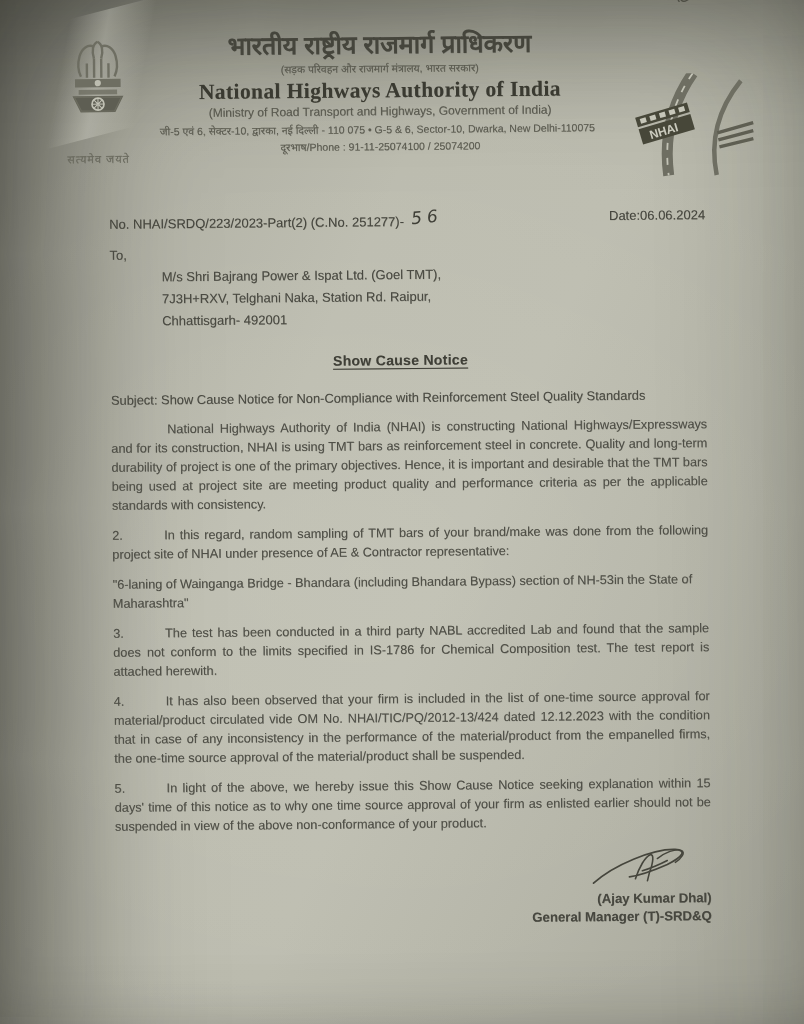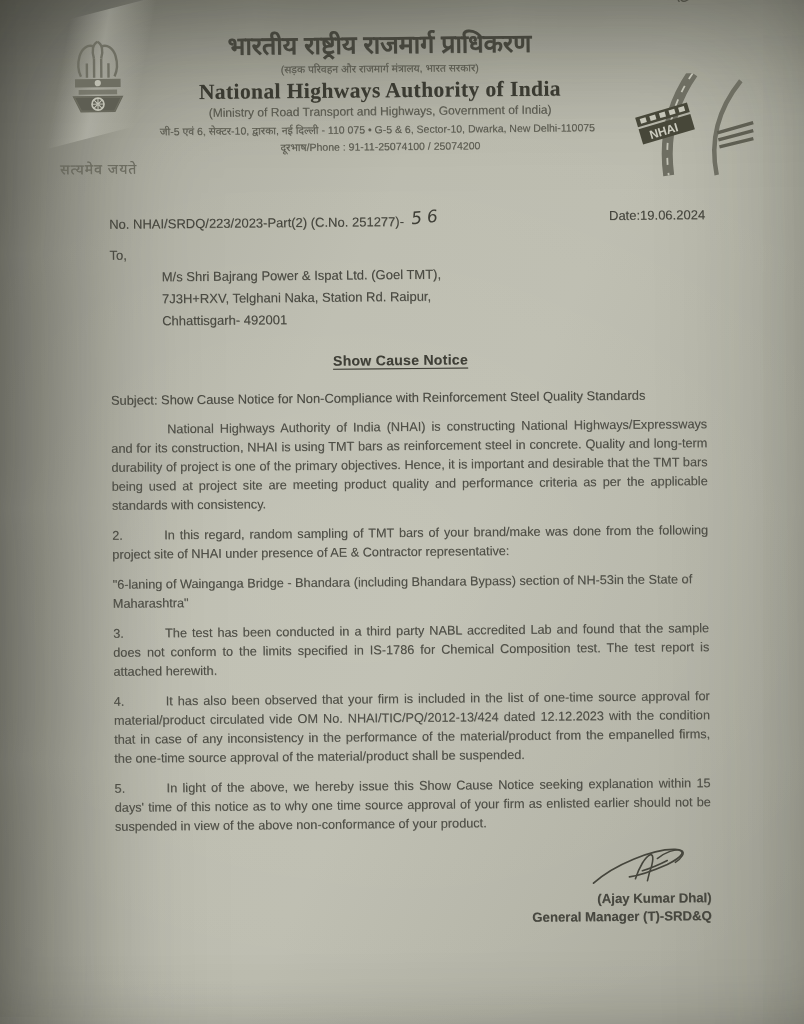--- a/index.html
+++ b/index.html
@@ -27,21 +27,21 @@
     transform:rotate(-14deg);
   }
   .inner{
     position:absolute;left:24px;top:20px;width:804px;
     color:#4e4e45;
     text-shadow:0.3px 0.3px 0.6px rgba(80,80,70,0.45);
   }
   
   .header-row{display:flex;align-items:flex-start;margin:30px 34px 0 56px;}
   .emblem-col{width:92px;flex:0 0 92px;text-align:center;padding-top:4px;}
-  .emblem-caption{font-size:14px;color:#6c6c60;margin-top:10px;letter-spacing:1px;}
+  .emblem-caption{font-size:11px;color:#6c6c60;margin-top:2px;letter-spacing:1px;}
   .center-col{flex:1;text-align:center;min-width:0;}
   .hindi-title{font-size:25px;font-weight:bold;color:#45453c;line-height:1.15;}
   .hindi-sub{font-size:10.5px;color:#5b5b50;margin-top:2px;}
   .en-title{font-family:"Liberation Serif",serif;font-weight:bold;font-size:21.5px;color:#3a3a31;margin-top:3px;letter-spacing:0.4px;}
   .en-sub{font-size:12px;color:#5a5a50;margin-top:1px;}
   .addr{font-size:10.5px;color:#5c5c51;margin:4px -80px 0 -86px;white-space:nowrap;}
   .phone{font-size:10.5px;color:#5c5c51;margin-top:3px;}
   .logo-col{width:150px;flex:0 0 150px;padding-top:46px;text-align:center;}
   
   .ref-row{display:flex;justify-content:space-between;align-items:flex-start;margin:26px 96px 0 112px;font-size:13px;color:#47473f;}
@@ -130,21 +130,21 @@
               <text x="9" y="25" font-family="Liberation Sans, sans-serif" font-size="12" font-weight="bold" fill="#cbcbbe">NHAI</text>
             </g>
           </svg>
         </div>
       </div>
 
       <div class="ref-row">
         <div>
           <span>No. NHAI/SRDQ/223/2023-Part(2) (C.No. 251277)-</span><span class="handwritten-no">56</span>
         </div>
-        <div>Date:19.06.2024</div>
+        <div>Date:06.06.2024</div>
       </div>
 
       <div class="to-block">
         <div>To,</div>
         <div class="to-lines">
           <div>M/s Shri Bajrang Power &amp; Ispat Ltd. (Goel TMT),</div>
           <div>7J3H+RXV, Telghani Naka, Station Rd. Raipur,</div>
           <div>Chhattisgarh- 492001</div>
         </div>
       </div>

